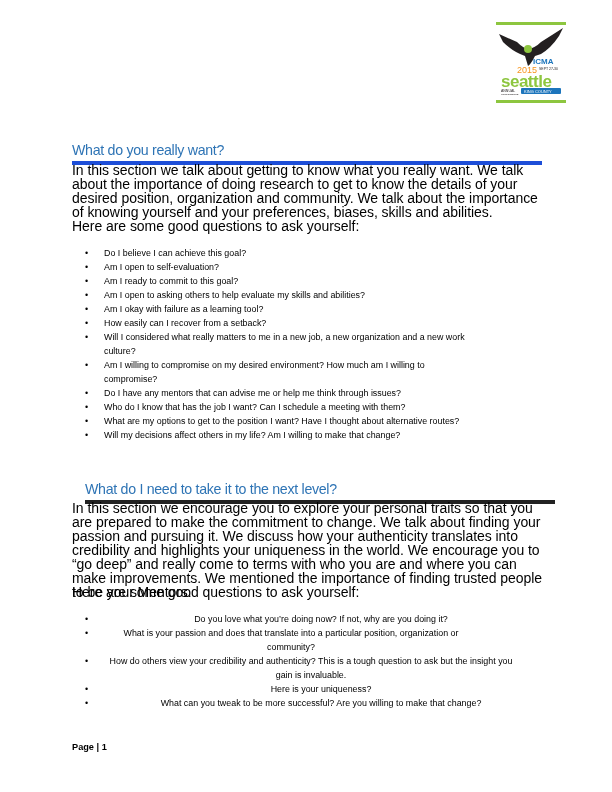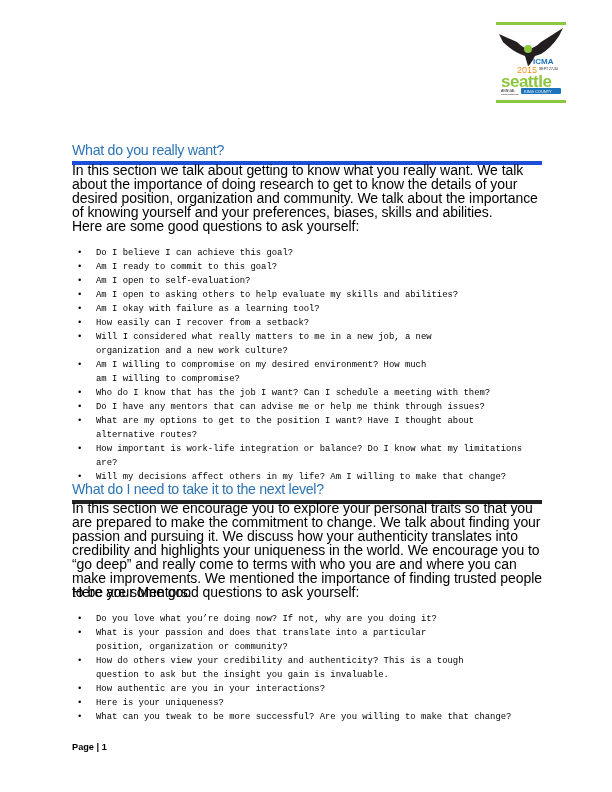--- a/index.html
+++ b/index.html
@@ -13,28 +13,28 @@
   .title-line sup { font-size: 8px; vertical-align: 5px; line-height: 0; }
   .presenters { font-size: 9.2px; font-style: italic; line-height: 12.5px; margin-top: 1px; }
   .logo {
     position: absolute; left: 495px; top: 22px; width: 72px; height: 82px;
   }
   .section-h {
     position: absolute; left: 72px; width: 470px;
     font-size: 14.2px; color: #2E74B5; letter-spacing: -0.3px;
     border-bottom: 4px solid #1d4ed8; padding-bottom: 1px; line-height: 19px;
   }
-  .section-h.dark { border-bottom-color: #222; }
+  .section-h.dark { border-bottom-color: #222; margin-left: 13px; }
   .para {
     position: absolute; left: 72px; width: 472px;
     font-size: 14px; line-height: 14px; letter-spacing: -0.05px;
   }
   ul.bullets {
-    position: absolute; left: 60px; width: 470px; margin: 0; padding: 0; list-style: none;
-    font-size: 8.9px; line-height: 14px; font-family: Liberation Mono, monospace;
+    position: absolute; left: 68px; width: 470px; margin: 0; padding: 0; list-style: none;
+    font-size: 8.9px; line-height: 14px;
   }
   ul.bullets li { position: relative; padding-left: 36px; }
   ul.bullets li::before {
     content: "\2022"; position: absolute; left: 17px; top: 0; font-size: 9px;
   }
   .footer { position: absolute; left: 72px; top: 742px; font-size: 9.2px; font-weight: bold; }
 </style>
 </head>
 <body>
 
@@ -56,40 +56,38 @@
       <text x="29" y="71" font-family="Liberation Sans, sans-serif" font-size="4" fill="#ffffff">KING COUNTY</text>
       <rect x="1" y="78" width="70" height="3" fill="#8DC63F"></rect>
     </svg>
   </div>
 
   <div class="section-h" style="top:141px;">What do you really want?</div>
   <div class="para" style="top:163px;">In this section we talk about getting to know what you really want. We talk about the importance of doing research to get to know the details of your desired position, organization and community. We talk about the importance of knowing yourself and your preferences, biases, skills and abilities.</div>
   <div class="para" style="top:219px;">Here are some good questions to ask yourself:</div>
   <ul class="bullets" style="top:246px;">
     <li>Do I believe I can achieve this goal?</li>
+    <li>Am I open to self-evaluation?</li>
     <li>Am I ready to commit to this goal?</li>
-    <li>Am I open to self-evaluation?</li>
     <li>Am I open to asking others to help evaluate my skills and abilities?</li>
     <li>Am I okay with failure as a learning tool?</li>
     <li>How easily can I recover from a setback?</li>
     <li style="padding-right:40px;">Will I considered what really matters to me in a new job, a new organization and a new work culture?</li>
     <li style="padding-right:90px;">Am I willing to compromise on my desired environment? How much am I willing to compromise?</li>
+    <li>Do I have any mentors that can advise me or help me think through issues?</li>
     <li>Who do I know that has the job I want? Can I schedule a meeting with them?</li>
-    <li>Do I have any mentors that can advise me or help me think through issues?</li>
     <li>What are my options to get to the position I want? Have I thought about alternative routes?</li>
-    <li>How important is work-life integration or balance? Do I know what my limitations are?</li>
     <li>Will my decisions affect others in my life? Am I willing to make that change?</li>
   </ul>
 
   <div class="section-h dark" style="top:480px;">What do I need to take it to the next level?</div>
   <div class="para" style="top:501px;">In this section we encourage you to explore your personal traits so that you are prepared to make the commitment to change. We talk about finding your passion and pursuing it. We discuss how your authenticity translates into credibility and highlights your uniqueness in the world. We encourage you to “go deep” and really come to terms with who you are and where you can make improvements. We mentioned the importance of finding trusted people to be your Mentors.</div>
   <div class="para" style="top:585px;">Here are some good questions to ask yourself:</div>
-  <ul class="bullets" style="top:612px;">
+  <ul class="bullets" style="top:612px;text-align:center;">
     <li>Do you love what you’re doing now? If not, why are you doing it?</li>
     <li style="padding-right:60px;">What is your passion and does that translate into a particular position, organization or community?</li>
     <li style="padding-right:20px;">How do others view your credibility and authenticity? This is a tough question to ask but the insight you gain is invaluable.</li>
-    <li>How authentic are you in your interactions?</li>
     <li>Here is your uniqueness?</li>
     <li>What can you tweak to be more successful? Are you willing to make that change?</li>
   </ul>
 
   <div class="footer">Page | 1</div>
 </div>
 
 </body></html>

